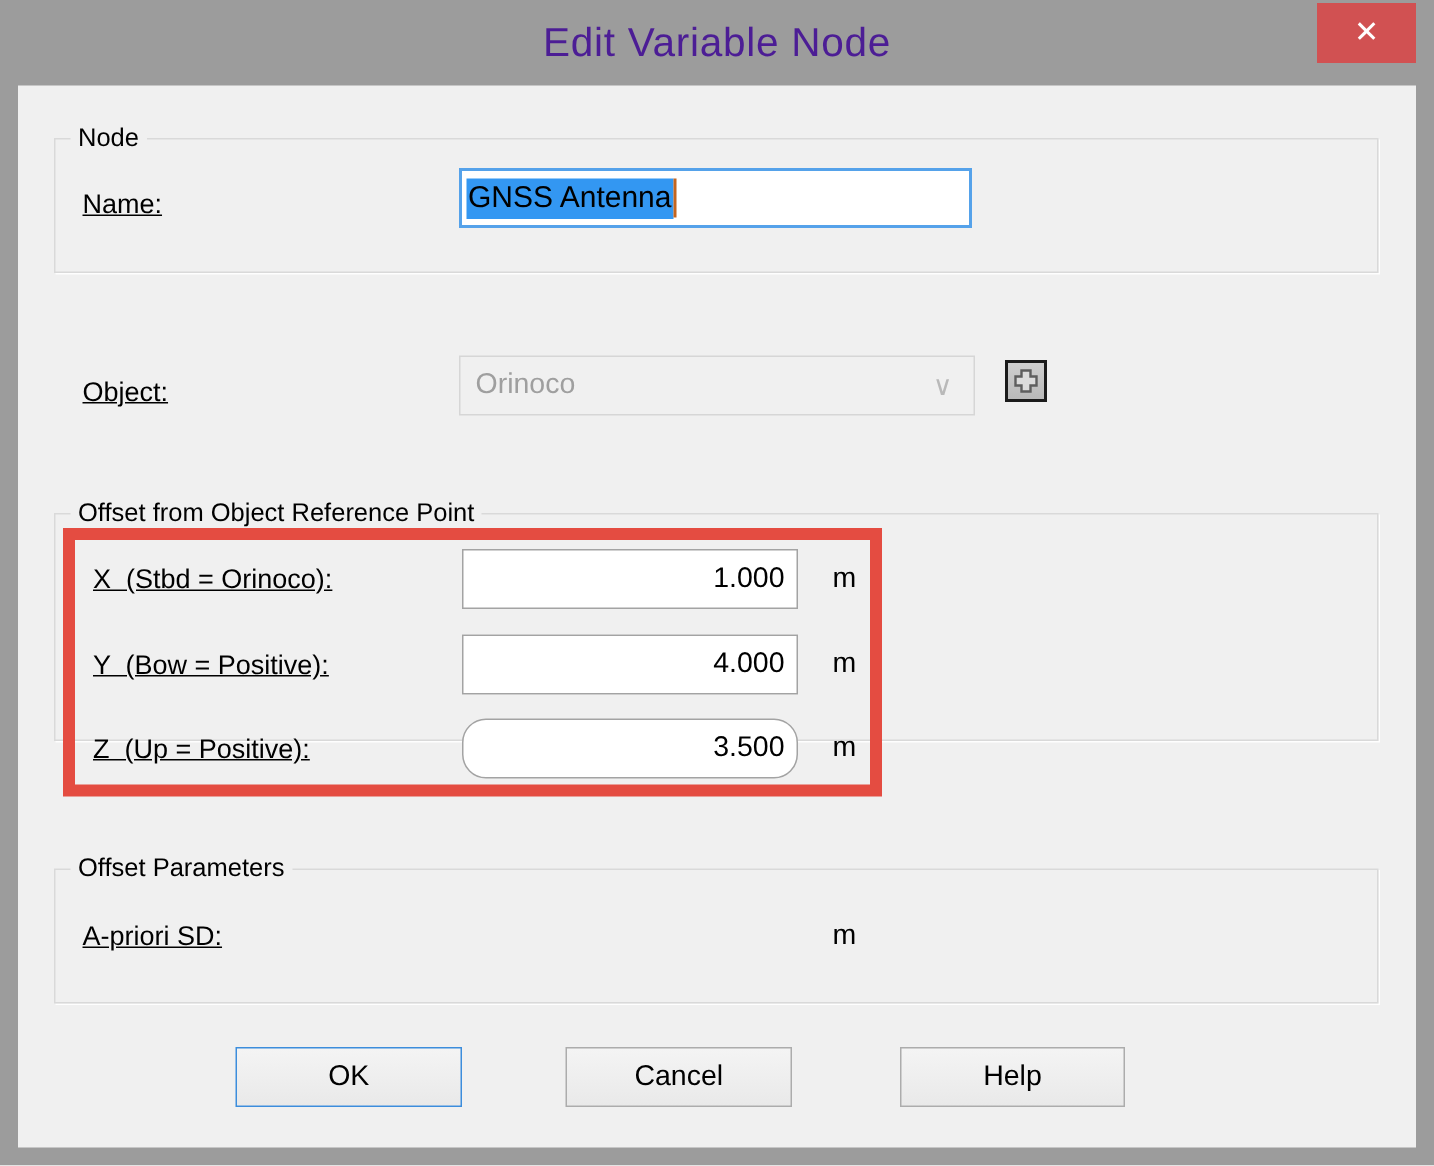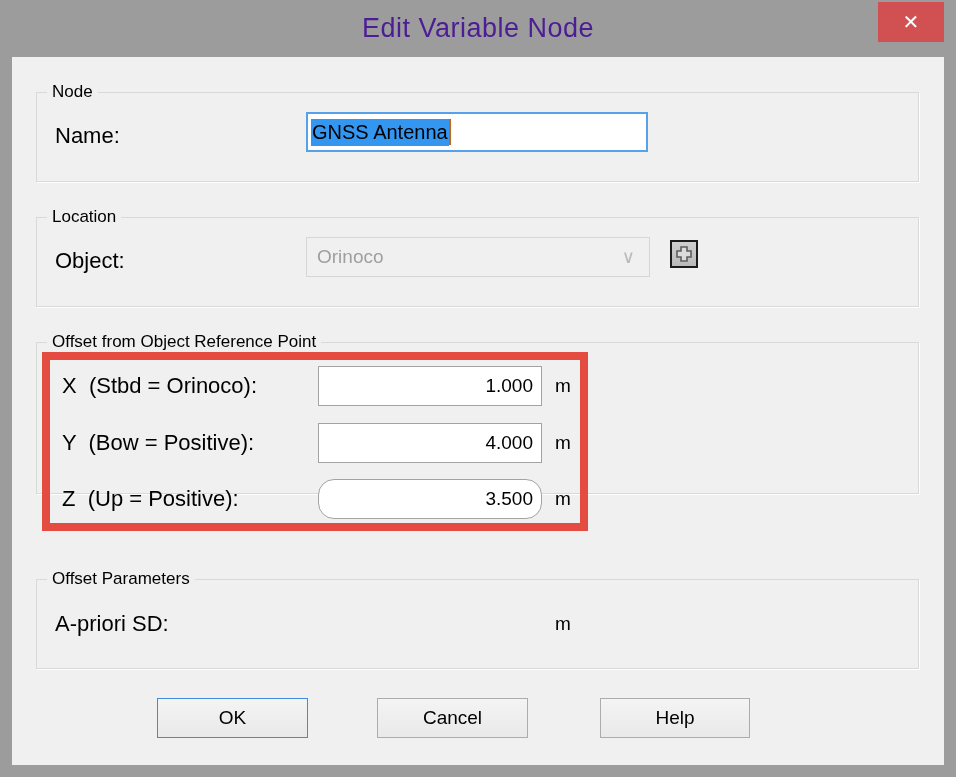--- a/index.html
+++ b/index.html
@@ -27,21 +27,21 @@
   .group{
     position:absolute;left:24px;width:883px;
     border:1px solid #d9d9d9;box-shadow:1px 1px 0 rgba(255,255,255,0.9);
     box-sizing:border-box;background:#f0f0f0;
   }
   .group-label{
     position:absolute;top:-11px;left:10px;background:#f0f0f0;
     padding:0 5px;font-size:17px;color:#000000;white-space:pre;
   }
   .field-label{
-    position:absolute;font-size:22px;color:#000000;white-space:pre;height:22px;line-height:22px;
+    position:absolute;font-size:18px;color:#000000;white-space:pre;height:22px;line-height:22px;text-decoration:underline;
   }
   .text-input{
     position:absolute;box-sizing:border-box;background:#ffffff;
     font-size:19px;color:#000000;
   }
   .name-input{
     left:294px;top:55px;width:342px;height:40px;
     border:2px solid #55a2ea;display:flex;align-items:center;padding-left:3px;
   }
   .selection{
@@ -59,21 +59,21 @@
   .combo .chevron{
     position:absolute;right:14px;top:0;height:38px;line-height:38px;
     color:#b9b9b9;font-size:18px;
   }
   .grid-btn{
     position:absolute;left:658px;top:183px;width:28px;height:28px;
     border:2px solid #1b1b1b;background:linear-gradient(#cfcfcf,#b9b9b9);
     box-sizing:border-box;padding:0;display:flex;align-items:center;justify-content:center;cursor:pointer;
   }
   .num-input{
-    border:1px solid #a3a3a3;width:224px;height:40px;left:306px;
+    border:1px solid #a3a3a3;width:224px;height:40px;left:296px;
     text-align:right;padding:0 8px 0 0;font-size:19px;color:#000000;
     font-family:"Liberation Sans",sans-serif;background:#ffffff;
   }
   .unit{
     position:absolute;left:543px;font-size:19px;color:#000000;height:22px;line-height:22px;
   }
   .red-annotation{
     position:absolute;left:30px;top:295px;width:546px;height:179px;
     border:8px solid #e44c41;box-sizing:border-box;pointer-events:none;
   }
@@ -103,23 +103,20 @@
 
     <div class="group" style="top:35px;height:90px;">
       <span class="group-label">Node</span>
     </div>
     <span class="field-label" style="left:43px;top:68px;">Name:</span>
     <div class="text-input name-input">
       <span class="selection">GNSS Antenna</span>
         <span class="caret"></span>
     </div>
 
-    <div class="group" style="top:160px;height:90px;">
-      <span class="group-label">Location</span>
-    </div>
     <span class="field-label" style="left:43px;top:193px;">Object:</span>
     <div class="combo" aria-disabled="true">
       <span>Orinoco</span>
       <span class="chevron">∨</span>
     </div>
     <button class="grid-btn">
       <svg width="20" height="20" viewBox="0 0 20 20">
         <path d="M7 3 h6 v4 h4 v6 h-4 v4 h-6 v-4 h-4 v-6 h4 z" fill="#dcdcdc" stroke="#5e5e5e" stroke-width="1.6"></path>
       </svg>
     </button>

